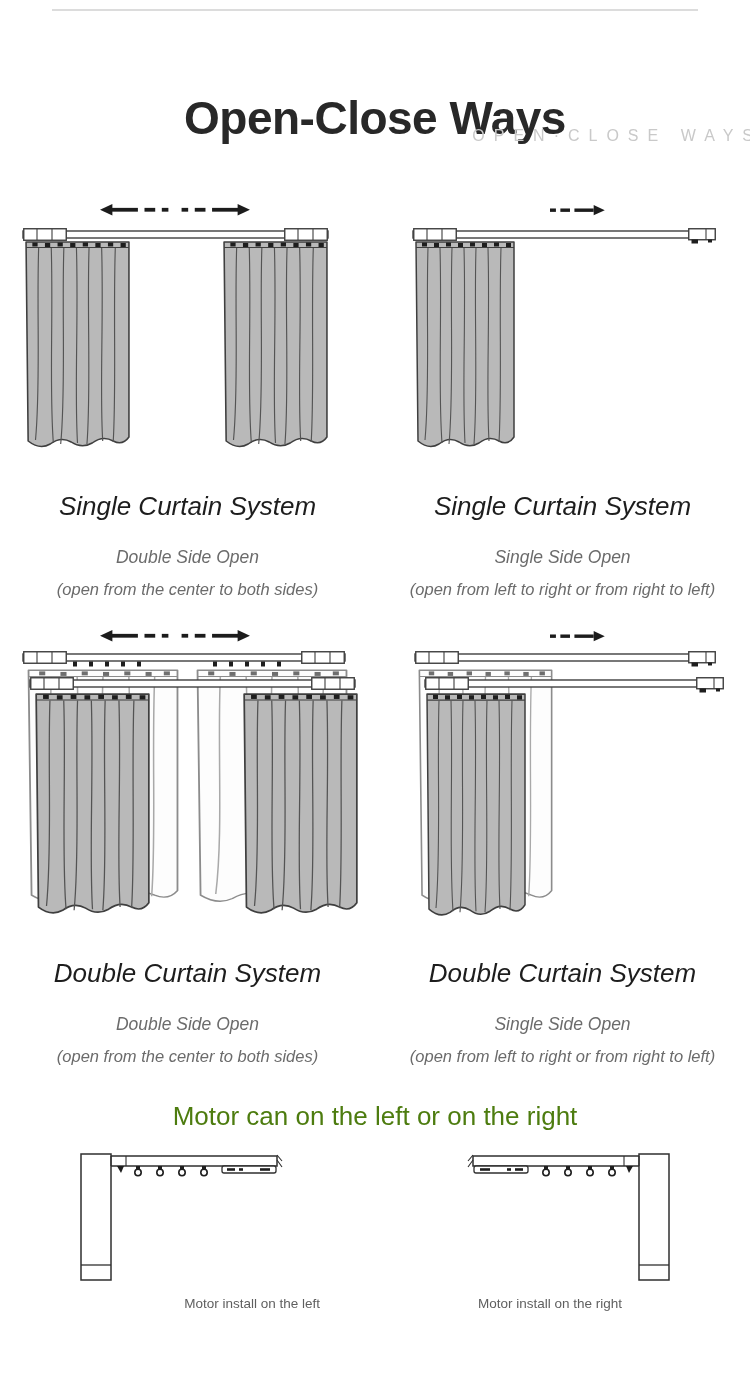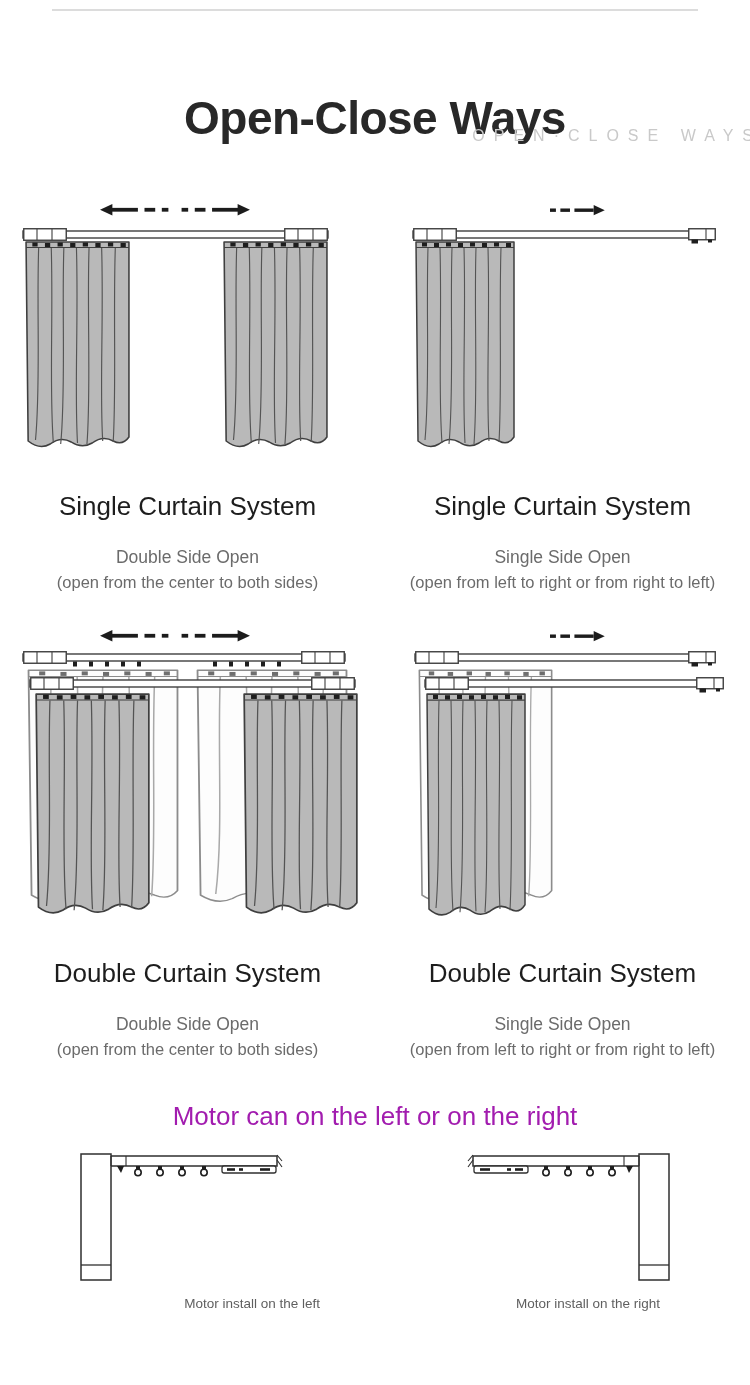--- a/index.html
+++ b/index.html
@@ -22,35 +22,35 @@
     letter-spacing:-0.5px;
   }
   .page-subtitle{
     position:absolute;left:0;top:127px;width:750px;
     text-align:right;
     font-size:16px;font-weight:500;color:#c9c9c9;
     letter-spacing:9px;text-indent:9px;margin-left:12px;
   }
   .diagram{position:absolute;}
   .caption{
-    position:absolute;width:375px;text-align:center;
+    position:absolute;width:375px;text-align:center;font-style:italic;
   }
   .cap-title{font-size:26px;font-weight:500;color:#1d1d1d;line-height:1.15;}
   .cap-mode{font-size:17.5px;color:#6b6b6b;margin-top:25px;line-height:1.15;}
-  .cap-note{font-size:16.5px;color:#6b6b6b;margin-top:6px;line-height:1.2;}
+  .cap-note{font-size:16.5px;color:#6b6b6b;margin-top:13px;line-height:1.2;}
   .motor-heading{
     position:absolute;left:0;top:1101px;width:750px;
-    text-align:center;font-size:26px;font-weight:500;color:#a21caf;
+    text-align:center;font-size:26px;font-weight:500;color:#4d7c0f;
   }
   .motor-label{
     position:absolute;top:1296px;text-align:center;
     font-size:13.5px;color:#5f5f5f;
   }
   .motor-label.left{left:60px;width:260px;text-align:right;}
-  .motor-label.right{left:448px;width:280px;}
+  .motor-label.right{left:410px;width:280px;}
   .defs-holder{position:absolute;width:0;height:0;overflow:hidden;}
   svg{display:block;}
 </style>
 </head>
 <body>
 
 <div class="page">
 
   <div class="top-divider"></div>
 

